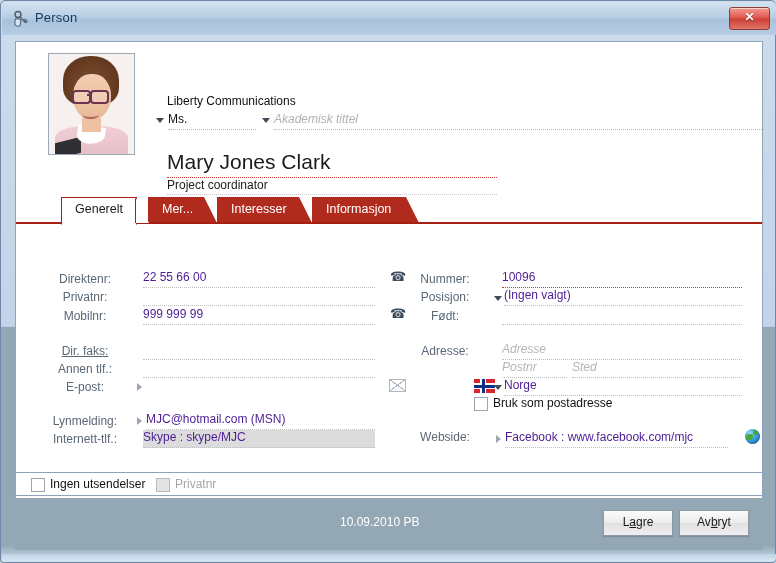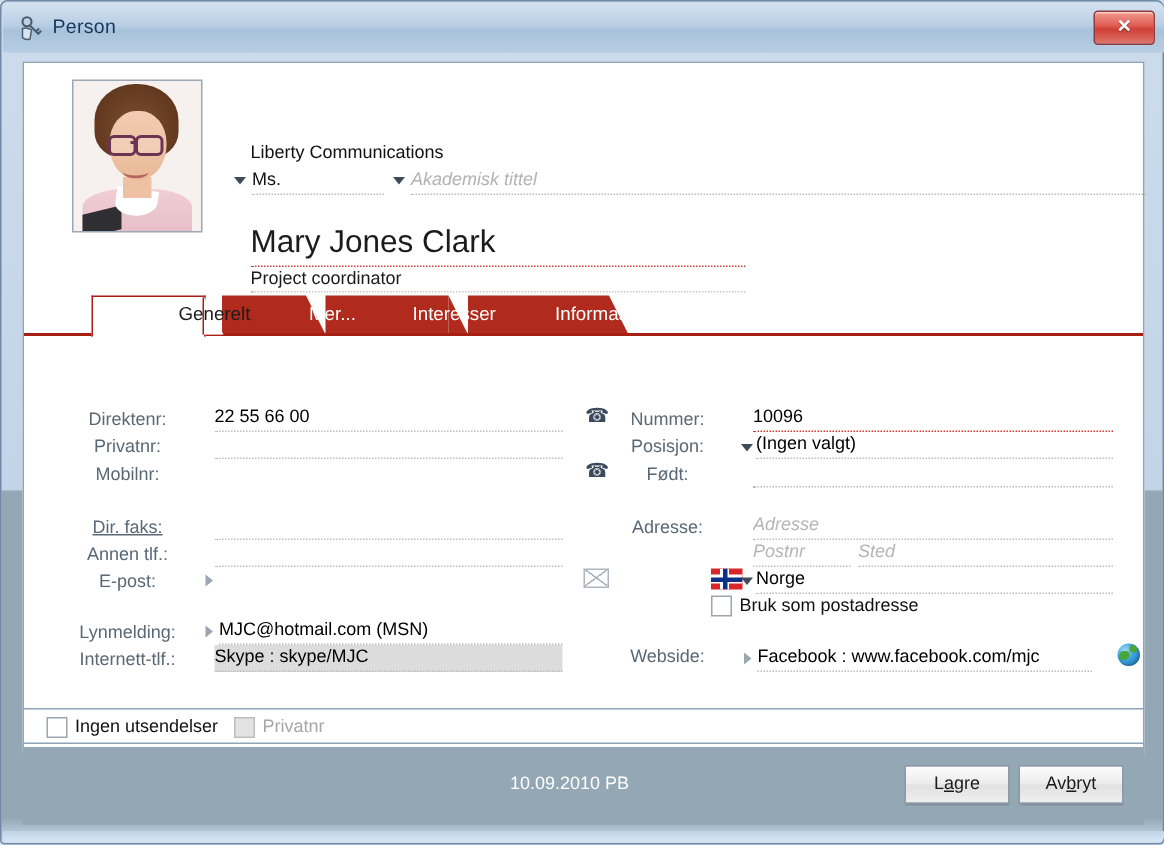--- a/index.html
+++ b/index.html
@@ -166,21 +166,20 @@
     width: 746px; height: 2px;
     background: #a71f13;
   }
   .tab {
     position: absolute; top: 0;
     height: 26px;
     box-sizing: border-box;
     font-size: 12.5px;
     line-height: 25px;
     cursor: pointer;
-    padding-left: 44px;
   }
   .tab .lbl { position: relative; z-index: 3; display: block; padding-left: 14px; }
   .tab .body {
     position: absolute; left: 0; top: 0; height: 26px; width: 100%;
   }
   .tab .slant {
     position: absolute; top: 0; right: -13px;
     width: 0; height: 0;
     border-top: 26px solid transparent;
     border-left: 13px solid #b02b1d;
@@ -221,21 +220,21 @@
   .flabel {
     position: absolute;
     text-align: center;
     font-size: 12px;
     color: #5a6876;
     white-space: nowrap;
   }
   .fvalue {
     position: absolute;
     font-size: 12px;
-    color: #000000;
+    color: #4c1d95;
     border-bottom: 1px dotted #bdbdbd;
     padding-bottom: 2px;
     height: 15px;
     box-sizing: content-box;
     white-space: nowrap;
     overflow: hidden;
     cursor: text;
   }
   .fvalue.red-dots { border-bottom: 1px dotted #d03b30; }
   .fvalue.ph { color: #b5b5b5; font-style: italic; }
@@ -433,20 +432,21 @@
     <div id="form">
 
       <div class="flabel" style="left:20px; top:48px; width:98px;">Direktenr:</div>
       <div class="fvalue" style="left:127px; top:46px; width:232px;">22 55 66 00</div>
       <div class="ico-phone" style="left:374px; top:45px;">☎</div>
 
       <div class="flabel" style="left:20px; top:66px; width:98px;">Privatnr:</div>
       <div class="fvalue" style="left:127px; top:64px; width:232px;"></div>
 
       <div class="flabel" style="left:20px; top:85px; width:98px;">Mobilnr:</div>
+      <div class="fvalue" style="left:127px; top:83px; width:232px;">999 999 99</div>
       <div class="ico-phone" style="left:374px; top:82px;">☎</div>
 
       <div class="flabel" style="left:20px; top:120px; width:98px;text-decoration:underline;">Dir. faks:</div>
       <div class="fvalue" style="left:127px; top:118px; width:232px;"></div>
 
       <div class="flabel" style="left:20px; top:138px; width:98px;">Annen tlf.:</div>
       <div class="fvalue" style="left:127px; top:136px; width:232px;"></div>
 
       <div class="flabel" style="left:20px; top:156px; width:98px;">E-post:</div>
       <div class="arrow-right" style="left:121px; top:159px;"></div>

